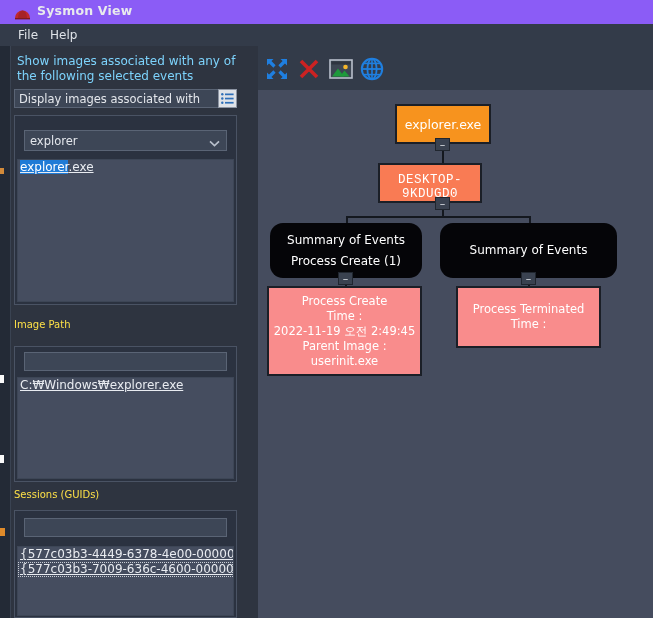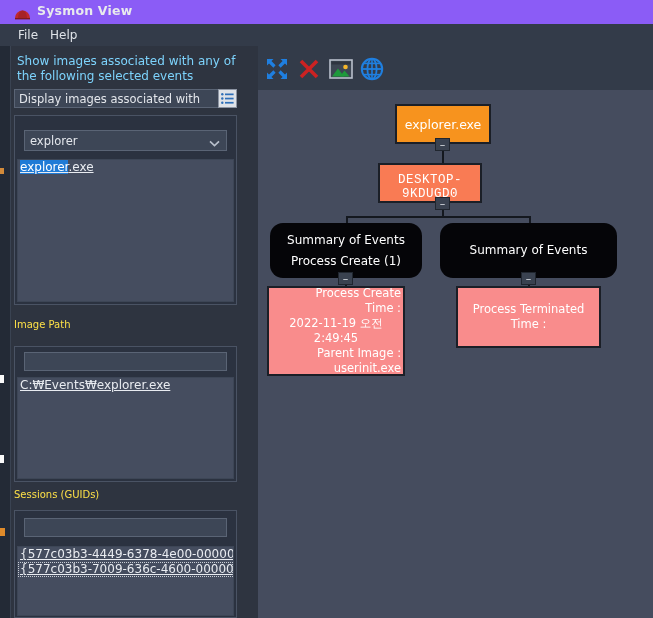--- a/index.html
+++ b/index.html
@@ -81,21 +81,21 @@
   
   .node{position:absolute;box-sizing:border-box;display:flex;flex-direction:column;align-items:center;justify-content:center;text-align:center;}
   .n-root{left:137px;top:14px;width:96px;height:40px;background:#f7931e;border:2px solid #1b1f27;
       font-size:12.5px;color:#ffffff;}
   .n-host{left:120px;top:73px;width:104px;height:40px;background:#f97b54;border:2px solid #1b1f27;
       font-family:Liberation Mono, monospace;font-size:12.5px;color:#ffffff;letter-spacing:.5px;justify-content:flex-end;}
   .n-sum{background:#050508;border-radius:13px;color:#ffffff;font-size:12px;line-height:21px;}
   .n-sum-left{left:12px;top:133px;width:152px;height:55px;}
   .n-sum-right{left:182px;top:133px;width:177px;height:55px;}
   .n-det{background:#f98c8c;border:2px solid #1b1f27;color:#ffffff;font-size:11.5px;line-height:15px;padding:4px 2px;}
-  .n-det-left{left:9px;top:196px;width:138px;height:90px;align-items:flex-end;}
+  .n-det-left{left:9px;top:196px;width:155px;height:90px;}
   .n-det-right{left:198px;top:196px;width:145px;height:62px;}
 
   .collapse{position:absolute;width:15px;height:13px;background:#3a4250;border:1px solid #20262f;box-sizing:border-box;
       display:flex;align-items:center;justify-content:center;color:#e3e6eb;font-size:11px;line-height:10px;}
 
   .edge{position:absolute;background:#14181f;}
   .edge-v{width:2px;}
   .edge-h{height:2px;}
 </style>
 </head>
@@ -158,21 +158,21 @@
   <div class="listbox lb-img">
     <div class="lb-item">
       <span class="hl">explorer</span><span>.exe</span>
     </div>
   </div>
 
   <div class="section-label lbl-path">Image Path</div>
   <div class="group grp-path"></div>
   <div class="filter-input fi-path"></div>
   <div class="listbox lb-path">
-    <div class="lb-item">C:₩Events₩explorer.exe</div>
+    <div class="lb-item">C:₩Windows₩explorer.exe</div>
   </div>
 
   <div class="section-label lbl-sess">Sessions (GUIDs)</div>
   <div class="group grp-sess"></div>
   <div class="filter-input fi-sess"></div>
   <div class="listbox lb-sess">
     <div class="lb-item">{577c03b3-4449-6378-4e00-000000000̶</div>
     <div class="lb-item focused">{577c03b3-7009-636c-4600-000000000̶</div>
   </div>
 

